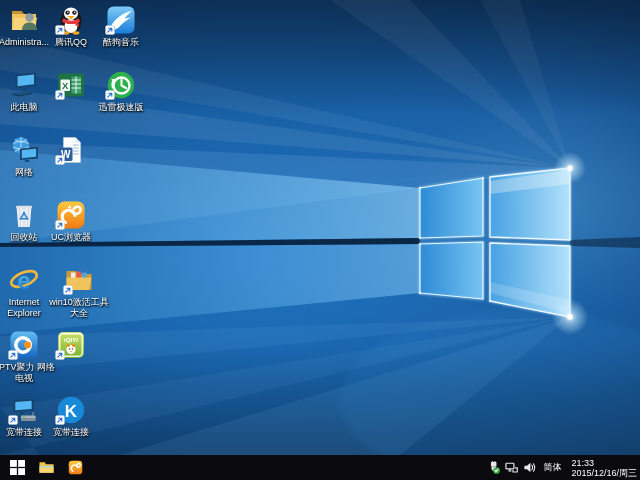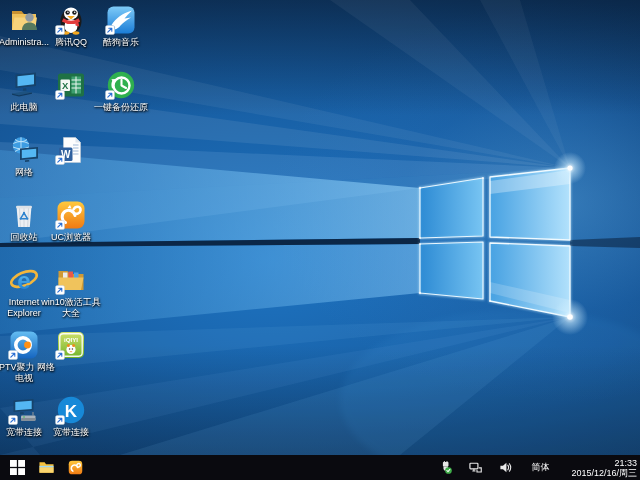--- a/index.html
+++ b/index.html
@@ -25,25 +25,25 @@
   .lbl{ margin-top:1px; width:64px; font-size:9px; line-height:10.5px; color:#fff; text-align:center;
         word-break:break-word; text-shadow:0 1px 2px #000, 1px 1px 2px rgba(0,0,0,.9); }
 
   
   .taskbar{ position:absolute; left:0; right:0; bottom:0; height:25px; background:#0a0a0f;
             display:flex; align-items:center; z-index:5; padding-left:3px; }
   .tb-btn{ width:29px; height:25px; display:flex; align-items:center; justify-content:center;
            background:none; border:none; cursor:pointer; }
   .tb-btn svg{ width:15px; height:15px; display:block; }
   .tb-spacer{ flex:1; }
-  .tray{ display:flex; align-items:center; height:100%; gap:14px; padding-right:3px; }
+  .tray{ display:flex; align-items:center; height:100%; gap:2px; padding-right:3px; }
   .tray-ic{ width:16px; height:25px; display:flex; align-items:center; justify-content:center; cursor:pointer; }
   .tray-ic svg{ width:13px; height:13px; display:block; }
   .ime{ color:#fff; font-size:9px; padding:0 4px; cursor:pointer; }
-  .clock{ color:#fff; font-size:9px; line-height:10px; text-align:right; padding-left:4px; cursor:pointer; }
+  .clock{ color:#fff; font-size:9px; line-height:10px; text-align:left; padding-left:4px; cursor:pointer; }
 </style>
 </head>
 <body>
 
 <div class="wallpaper">
   <svg class="fx" viewBox="0 0 640 480">
     <defs>
       <linearGradient id="beamU" x1="0" y1="0" x2="1" y2="0">
         <stop offset="0" stop-color="#4fa8e8" stop-opacity="0.30"></stop>
         <stop offset="1" stop-color="#9fdcff" stop-opacity="0.58"></stop>
@@ -214,21 +214,21 @@
       <circle cx="16.5" cy="16.5" r="8" fill="none" stroke="#fff" stroke-width="2.4"></circle>
       <path d="M16.5 16.5V10.8M16.5 16.5L21 19" stroke="#fff" stroke-width="2.1" stroke-linecap="round" fill="none"></path>
       <path d="M8.2 19a9 9 0 0 1 .5-7.5" fill="none" stroke="#fff" stroke-width="2.4"></path>
       <path d="M11 10l-4.6.3 2.5 3.8z" fill="#fff"></path>
     </svg>
     <svg class="sc" viewBox="0 0 10 10">
       <rect x="0.5" y="0.5" width="9" height="9" rx="1.6" fill="#fff" stroke="#b8c4d0" stroke-width="0.4"></rect>
       <path d="M2.8 7.2L6.5 3.5M6.8 6.2V3.2H3.8" stroke="#2a6fd4" stroke-width="1.1" fill="none" stroke-linecap="round" stroke-linejoin="round"></path>
     </svg>
   </div>
-  <div class="lbl">一键备份还原</div>
+  <div class="lbl">迅雷极速版</div>
 </div>
 
 <div class="cell" style="left:-8px;top:134px">
   <div class="art">
     <svg class="ic" viewBox="0 0 32 32">
       <circle cx="13" cy="11.5" r="8.2" fill="#3d9ce2"></circle>
       <path d="M5.2 9.5q7.8-4 15.6 0M5 13q8 3.6 16 0M13 3.3v16.4M7 5.5q6 4.5 12 0M7 17.5q6-4.5 12 0" stroke="#bfe4fa" stroke-width="0.9" fill="none"></path>
       <path d="M12 14.5L30 13v11.5L12 26z" fill="#16436b"></path>
       <path d="M13.8 16l14.4-1.2v8L13.8 24.2z" fill="#54b7f3"></path>
       <path d="M17 26.3l4-.4.4 1.6-4.4.5z" fill="#16436b"></path>
@@ -299,21 +299,21 @@
             <stop offset="1" stop-color="#1373cc"></stop>
           </linearGradient>
         </defs>
       <ellipse cx="16" cy="15" rx="13.5" ry="6.5" transform="rotate(-22 16 15)" fill="none" stroke="#f2b63c" stroke-width="2.6"></ellipse>
       <text x="16" y="25" font-size="24" font-weight="bold" fill="url(#gie)" text-anchor="middle">e</text>
     </svg>
   </div>
   <div class="lbl">Internet Explorer</div>
 </div>
 
-<div class="cell" style="left:39px;top:264px">
+<div class="cell" style="left:47px;top:264px">
   <div class="art">
     <svg class="ic" viewBox="0 0 32 32">
       <path d="M3.5 7h9l2.5 3h13.5v16H3.5z" fill="#cf9a35"></path>
       <rect x="8" y="8.5" width="4.5" height="9" fill="#ececec"></rect>
       <rect x="13.5" y="7.5" width="4.5" height="10" fill="#ea5948"></rect>
       <rect x="19" y="8.5" width="4.5" height="9" fill="#4fa3e3"></rect>
       <path d="M3.5 13.5h25L26 26H3.5z" fill="#f0c35c"></path>
     </svg>
     <svg class="sc" viewBox="0 0 10 10">
       <rect x="0.5" y="0.5" width="9" height="9" rx="1.6" fill="#fff" stroke="#b8c4d0" stroke-width="0.4"></rect>

